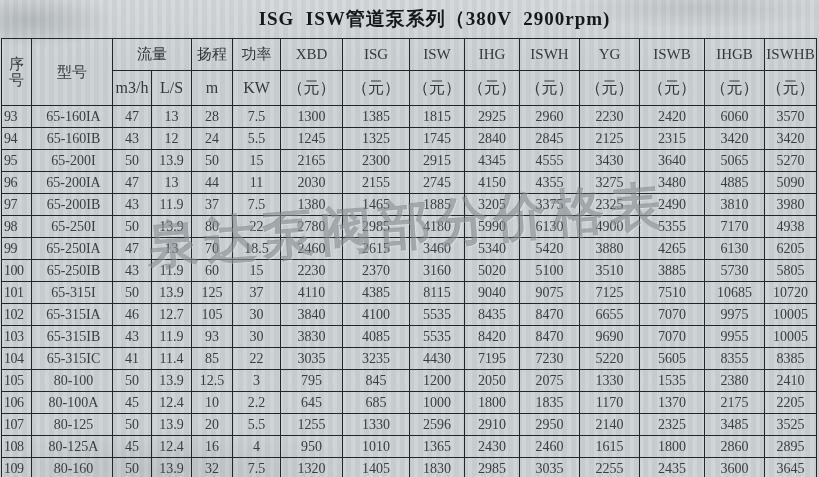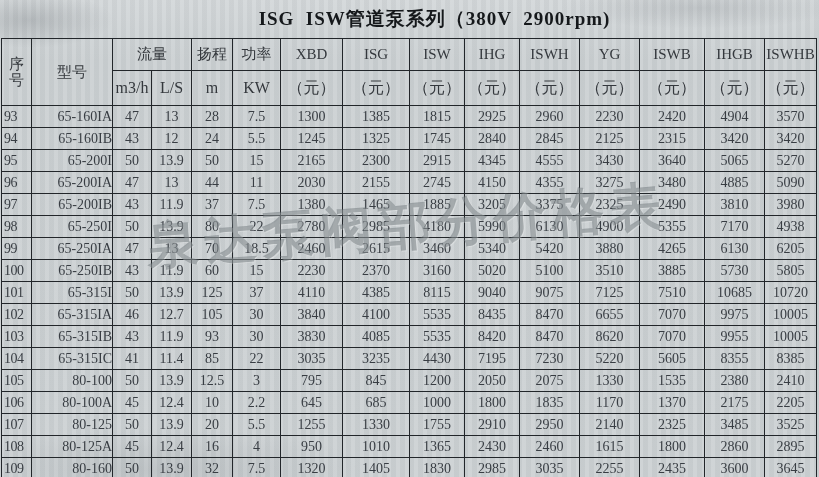--- a/index.html
+++ b/index.html
@@ -27,21 +27,21 @@
     border:1.6px solid #22262a;
     padding:0;text-align:center;vertical-align:middle;
     font-weight:normal;overflow:hidden;white-space:nowrap;
   }
   .price-table thead th{font-size:15px;color:#34383d;}
   .price-table thead tr.h1 th{height:31px;}
   .price-table thead tr.h2 th{height:34px;font-size:16px;}
   .price-table td{font-size:14px;height:21px;color:#383d43;}
   th.serial-h{font-size:15px;line-height:16px;white-space:normal;word-break:break-all;padding:0 5px;}
   td.serial{text-align:left;padding-left:2px;letter-spacing:-0.5px;}
-  td.model{text-align:right;padding-left:3px;letter-spacing:0px;}
+  td.model{text-align:center;padding-left:3px;letter-spacing:0px;}
   .watermark{
     position:absolute;left:146px;top:196px;width:580px;
     font-size:52px;line-height:56px;letter-spacing:6px;white-space:nowrap;
     color:rgba(104,112,118,.48);
     transform:rotate(-4.5deg);
     font-weight:bold;
     text-shadow:1px 1px 0 rgba(255,255,255,.25);
     pointer-events:none;z-index:5;
   }
 </style>
@@ -111,21 +111,21 @@
         <td>13</td>
         <td>28</td>
         <td>7.5</td>
         <td>1300</td>
         <td>1385</td>
         <td>1815</td>
         <td>2925</td>
         <td>2960</td>
         <td>2230</td>
         <td>2420</td>
-        <td>4904</td>
+        <td>6060</td>
         <td>3570</td>
       </tr>
       <tr>
         <td class="serial">94</td>
         <td class="model">65-160IB</td>
         <td>43</td>
         <td>12</td>
         <td>24</td>
         <td>5.5</td>
         <td>1245</td>
@@ -279,21 +279,21 @@
         <td class="model">65-315IB</td>
         <td>43</td>
         <td>11.9</td>
         <td>93</td>
         <td>30</td>
         <td>3830</td>
         <td>4085</td>
         <td>5535</td>
         <td>8420</td>
         <td>8470</td>
-        <td>8620</td>
+        <td>9690</td>
         <td>7070</td>
         <td>9955</td>
         <td>10005</td>
       </tr>
       <tr>
         <td class="serial">104</td>
         <td class="model">65-315IC</td>
         <td>41</td>
         <td>11.4</td>
         <td>85</td>
@@ -344,21 +344,21 @@
       </tr>
       <tr>
         <td class="serial">107</td>
         <td class="model">80-125</td>
         <td>50</td>
         <td>13.9</td>
         <td>20</td>
         <td>5.5</td>
         <td>1255</td>
         <td>1330</td>
-        <td>1755</td>
+        <td>2596</td>
         <td>2910</td>
         <td>2950</td>
         <td>2140</td>
         <td>2325</td>
         <td>3485</td>
         <td>3525</td>
       </tr>
       <tr>
         <td class="serial">108</td>
         <td class="model">80-125A</td>

